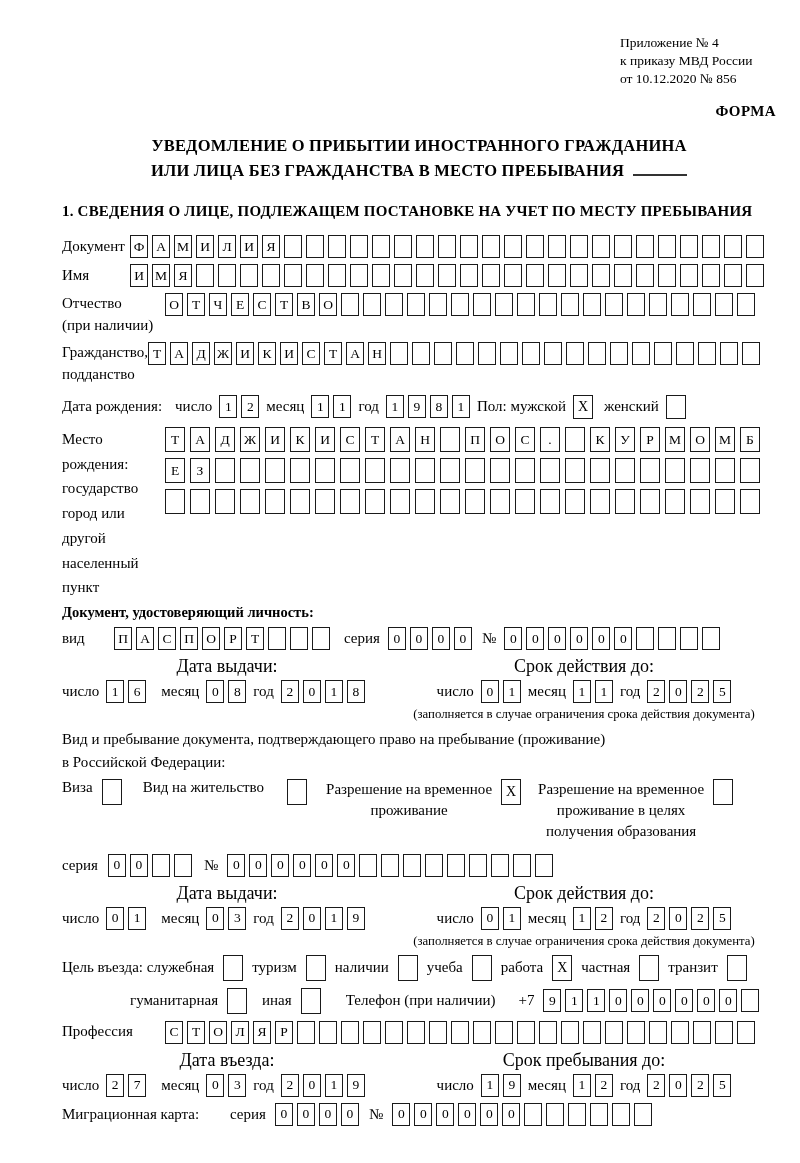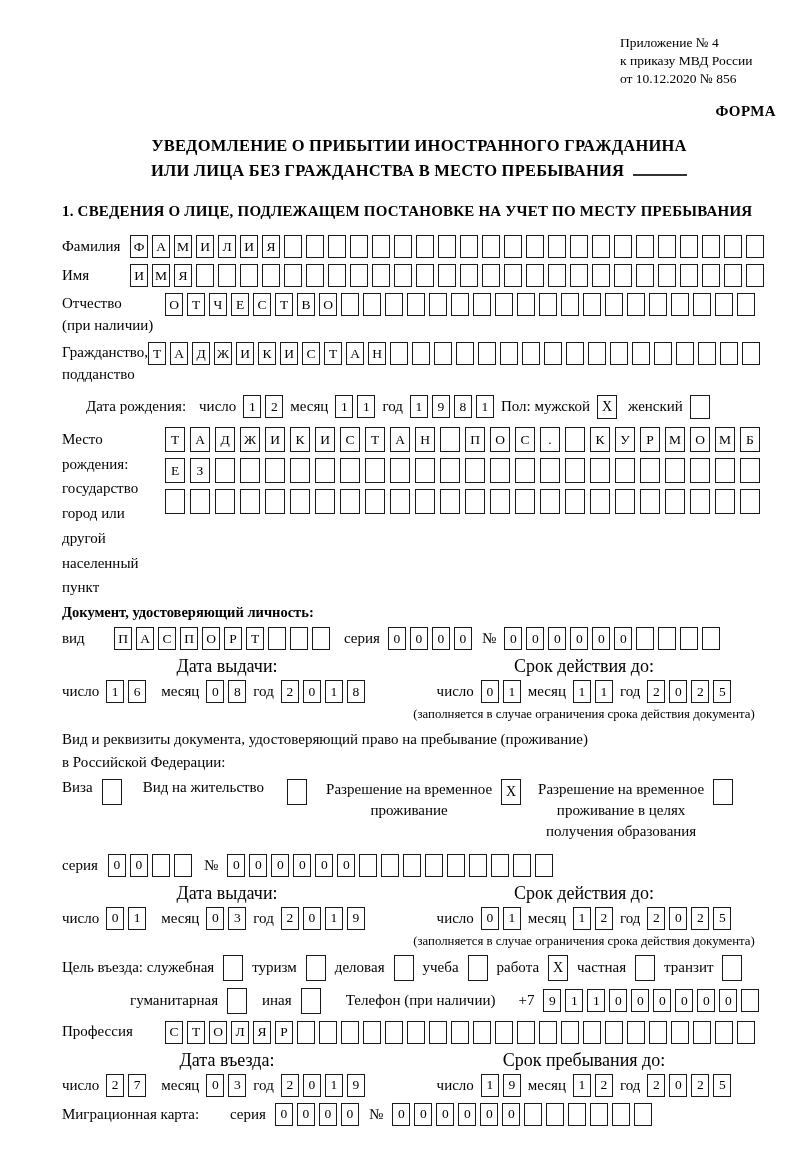--- a/index.html
+++ b/index.html
@@ -65,21 +65,21 @@
   <div class="forma">ФОРМА</div>
 
   <div class="title">
     <div>УВЕДОМЛЕНИЕ О ПРИБЫТИИ ИНОСТРАННОГО ГРАЖДАНИНА</div>
     <div><span>ИЛИ ЛИЦА БЕЗ ГРАЖДАНСТВА В МЕСТО ПРЕБЫВАНИЯ</span><span class="blankline"></span></div>
   </div>
 
   <div class="sec-heading">1. СВЕДЕНИЯ О ЛИЦЕ, ПОДЛЕЖАЩЕМ ПОСТАНОВКЕ НА УЧЕТ ПО МЕСТУ ПРЕБЫВАНИЯ</div>
 
   <div class="frow">
-    <span class="flabel w68">Фамилия</span>
+    <span class="flabel w68">Документ</span>
     <span class="cells">
         <span class="cell">Ф</span>
         <span class="cell">А</span>
         <span class="cell">М</span>
         <span class="cell">И</span>
         <span class="cell">Л</span>
         <span class="cell">И</span>
         <span class="cell">Я</span>
         <span class="cell"></span>
         <span class="cell"></span>
@@ -207,21 +207,21 @@
         <span class="cell"></span>
         <span class="cell"></span>
         <span class="cell"></span>
         <span class="cell"></span>
         <span class="cell"></span>
         <span class="cell"></span>
         <span class="cell"></span>
       </span>
   </div>
 
-  <div class="frow" style="margin-top:9px;margin-left:24px;">
+  <div class="frow" style="margin-top:9px;">
     <span class="lbl">Дата рождения:</span>
     <span class="grp" style="margin-left:13px;">
       <span class="lbl">число</span>
       <span class="cells">
           <span class="cell">1</span>
           <span class="cell">2</span>
         </span>
       <span class="lbl">месяц</span>
       <span class="cells">
           <span class="cell">1</span>
@@ -413,21 +413,21 @@
             <span class="cell">0</span>
             <span class="cell">2</span>
             <span class="cell">5</span>
           </span>
       </div>
       <div class="dnote">(заполняется в случае ограничения срока действия документа)</div>
     </div>
   </div>
 
   <div class="para">
-    <div>Вид и реквизиты документа, удостоверяющий право на пребывание (проживание)</div>
+    <div>Вид и пребывание документа, подтверждающего право на пребывание (проживание)</div>
     <div>в Российской Федерации:</div>
   </div>
 
   <div class="chkrow">
     <span class="chk">
       <span class="lbl">Виза</span>
       <span class="cells cells-box">
           <span class="cell"></span>
         </span>
     </span>
@@ -536,21 +536,21 @@
 
   <div class="purposerow" style="margin-top:2px;">
     <span class="lbl">Цель въезда: служебная</span>
     <span class="cells cells-box">
         <span class="cell"></span>
       </span>
     <span class="lbl">туризм</span>
     <span class="cells cells-box">
         <span class="cell"></span>
       </span>
-    <span class="lbl">деловая</span>
+    <span class="lbl">наличии</span>
     <span class="cells cells-box">
         <span class="cell"></span>
       </span>
     <span class="lbl">учеба</span>
     <span class="cells cells-box">
         <span class="cell"></span>
       </span>
     <span class="lbl">работа</span>
     <span class="cells cells-box">
         <span class="cell">X</span>

